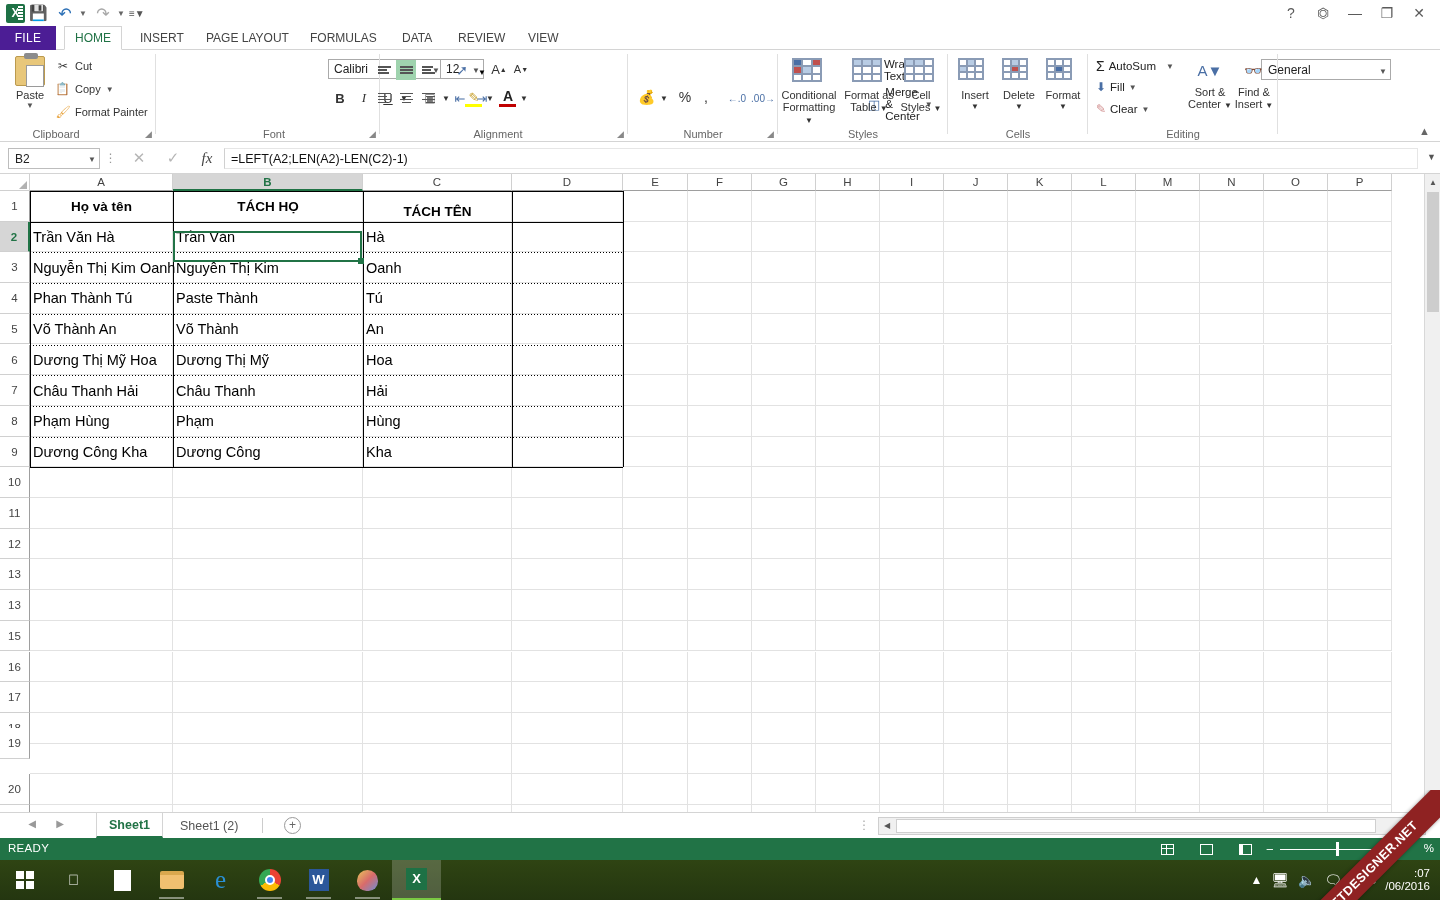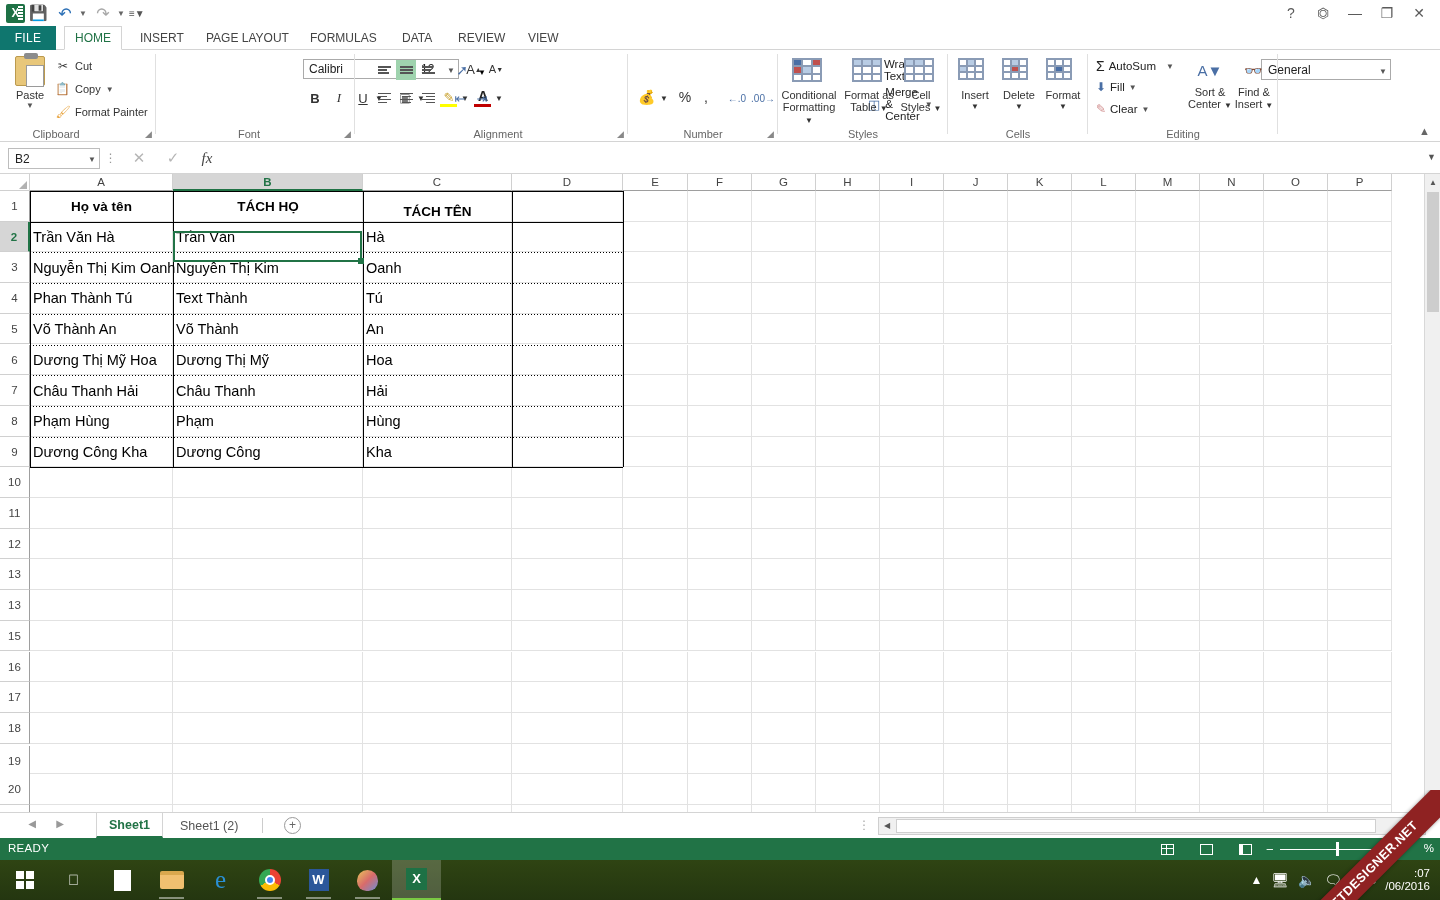--- a/index.html
+++ b/index.html
@@ -43,21 +43,21 @@
                   font-size: 14px; color:#5a5a5a;}
   .signin { position:absolute; top:28px; right:10px; font-size:12px; color:#5a5a5a;}
 
   
   .tabbar {
     position:absolute; top:26px; left:0; width:1440px; height:24px;
     border-bottom: 1px solid #d4d4d4; background:#fff;
   }
   .tab-file {
     position:absolute; left:0; top:0; width:56px; height:24px;
-    background:#0f766e; color:#fff; font-size:12px;
+    background:#4c1d95; color:#fff; font-size:12px;
     display:flex; align-items:center; justify-content:center; letter-spacing:.3px;
   }
   .tab {
     position:absolute; top:0; height:24px; font-size:12px; color:#444;
     display:flex; align-items:center; justify-content:center; padding: 0 10px;
   }
   .tab.active { color:#217346; background:#fff; border:1px solid #d4d4d4; border-bottom:1px solid #fff; }
 
   
   .ribbon {
@@ -310,21 +310,21 @@
       </div>
       <div class="clip-item" style="left:56px; top:55px;">
         <span class="ci-ico" style="color:#e8a33d;">🖌</span>
         <span>Format Painter</span>
       </div>
       <div class="grp-label" style="left:-22px;">Clipboard</div>
       <div class="dlg">◢</div>
       <div class="grp-sep" style="right:0;"></div>
     </div>
 
-    <div class="grp" style="left:143px; width:212px;">
+    <div class="grp" style="left:168px; width:212px;">
       <div class="fontname">
         <span>Calibri</span>
         <span class="combo-arrow">▼</span>
       </div>
       <div class="fontsize">
         <span>12</span>
         <span class="combo-arrow">▼</span>
       </div>
       <div class="fbtn grow">
         <span>A</span>
@@ -586,20 +586,21 @@
 
   <div class="fbar">
     <div class="namebox">
       <span>B2</span>
       <span class="combo-arrow">▼</span>
     </div>
     <div class="fb-dots">⋮</div>
     <div class="fb-ico">✕</div>
     <div class="fb-ico">✓</div>
     <div class="fb-fx">fx</div>
+    <div class="fb-input">=LEFT(A2;LEN(A2)-LEN(C2)-1)</div>
     <div class="fb-expand">▼</div>
   </div>
 
   <div class="gridwrap">
     <div class="corner"></div>
     <div id="colheaders">
         <div class="colhdr" style="left: 30px; width: 143px;">A</div>
         <div class="colhdr sel" style="left: 173px; width: 190px;">B</div>
         <div class="colhdr" style="left: 363px; width: 149px;">C</div>
         <div class="colhdr" style="left: 512px; width: 111px;">D</div>
@@ -628,21 +629,21 @@
         <div class="rowhdr" style="top: 262.6px; height: 30.7px; line-height: 30.7px;">9</div>
         <div class="rowhdr" style="top: 293.3px; height: 30.7px; line-height: 30.7px;">10</div>
         <div class="rowhdr" style="top: 324px; height: 30.7px; line-height: 30.7px;">11</div>
         <div class="rowhdr" style="top: 354.7px; height: 30.7px; line-height: 30.7px;">12</div>
         <div class="rowhdr" style="top: 385.4px; height: 30.7px; line-height: 30.7px;">13</div>
         <div class="rowhdr" style="top: 416.1px; height: 30.7px; line-height: 30.7px;">13</div>
         <div class="rowhdr" style="top: 446.8px; height: 30.7px; line-height: 30.7px;">15</div>
         <div class="rowhdr" style="top: 477.5px; height: 30.7px; line-height: 30.7px;">16</div>
         <div class="rowhdr" style="top: 508.2px; height: 30.7px; line-height: 30.7px;">17</div>
         <div class="rowhdr" style="top: 538.9px; height: 30.7px; line-height: 30.7px;">18</div>
-        <div class="rowhdr" style="top: 572px; height: 30.7px; line-height: 30.7px; text-align: center;">19</div>
+        <div class="rowhdr" style="top: 554px; height: 30.7px; line-height: 30.7px; text-align: center;">19</div>
         <div class="rowhdr" style="top: 600.3px; height: 30.7px; line-height: 30.7px;">20</div>
         <div class="rowhdr" style="top: 631px; height: 30.7px; line-height: 30.7px;">21</div>
       </div>
     <div id="cellgrid">
         <div class="cellbg" style="left: 30px; top: 17px; width: 143px; height: 30.7px;"></div>
         <div class="cellbg" style="left: 173px; top: 17px; width: 190px; height: 30.7px;"></div>
         <div class="cellbg" style="left: 363px; top: 17px; width: 149px; height: 30.7px;"></div>
         <div class="cellbg" style="left: 512px; top: 17px; width: 111px; height: 30.7px;"></div>
         <div class="cellbg" style="left: 623px; top: 17px; width: 65px; height: 30.7px;"></div>
         <div class="cellbg" style="left: 688px; top: 17px; width: 64px; height: 30.7px;"></div>
@@ -981,21 +982,21 @@
         <div class="cell hdr" style="left: 30px; top: 17px; width: 143px; height: 30.7px;">Họ và tên</div>
         <div class="cell hdr" style="left: 173px; top: 17px; width: 190px; height: 30.7px;">TÁCH HỌ</div>
         <div class="cell hdr" style="left: 363px; top: 17px; width: 149px; height: 40px;">TÁCH TÊN</div>
         <div class="cell" style="left: 30px; top: 47.7px; width: 143px; height: 30.7px;">Trần Văn Hà</div>
         <div class="cell" style="left: 173px; top: 47.7px; width: 190px; height: 30.7px;">Trần Văn</div>
         <div class="cell" style="left: 363px; top: 47.7px; width: 149px; height: 30.7px;">Hà</div>
         <div class="cell" style="left: 30px; top: 78.4px; width: 143px; height: 30.7px;">Nguyễn Thị Kim Oanh</div>
         <div class="cell" style="left: 173px; top: 78.4px; width: 190px; height: 30.7px;">Nguyễn Thị Kim</div>
         <div class="cell" style="left: 363px; top: 78.4px; width: 149px; height: 30.7px;">Oanh</div>
         <div class="cell" style="left: 30px; top: 109.1px; width: 143px; height: 30.7px;">Phan Thành Tú</div>
-        <div class="cell" style="left: 173px; top: 109.1px; width: 190px; height: 30.7px;">Text Thành</div>
+        <div class="cell" style="left: 173px; top: 109.1px; width: 190px; height: 30.7px;">Paste Thành</div>
         <div class="cell" style="left: 363px; top: 109.1px; width: 149px; height: 30.7px;">Tú</div>
         <div class="cell" style="left: 30px; top: 139.8px; width: 143px; height: 30.7px;">Võ Thành An</div>
         <div class="cell" style="left: 173px; top: 139.8px; width: 190px; height: 30.7px;">Võ Thành</div>
         <div class="cell" style="left: 363px; top: 139.8px; width: 149px; height: 30.7px;">An</div>
         <div class="cell" style="left: 30px; top: 170.5px; width: 143px; height: 30.7px;">Dương Thị Mỹ Hoa</div>
         <div class="cell" style="left: 173px; top: 170.5px; width: 190px; height: 30.7px;">Dương Thị Mỹ</div>
         <div class="cell" style="left: 363px; top: 170.5px; width: 149px; height: 30.7px;">Hoa</div>
         <div class="cell" style="left: 30px; top: 201.2px; width: 143px; height: 30.7px;">Châu Thanh Hải</div>
         <div class="cell" style="left: 173px; top: 201.2px; width: 190px; height: 30.7px;">Châu Thanh</div>
         <div class="cell" style="left: 363px; top: 201.2px; width: 149px; height: 30.7px;">Hải</div>

